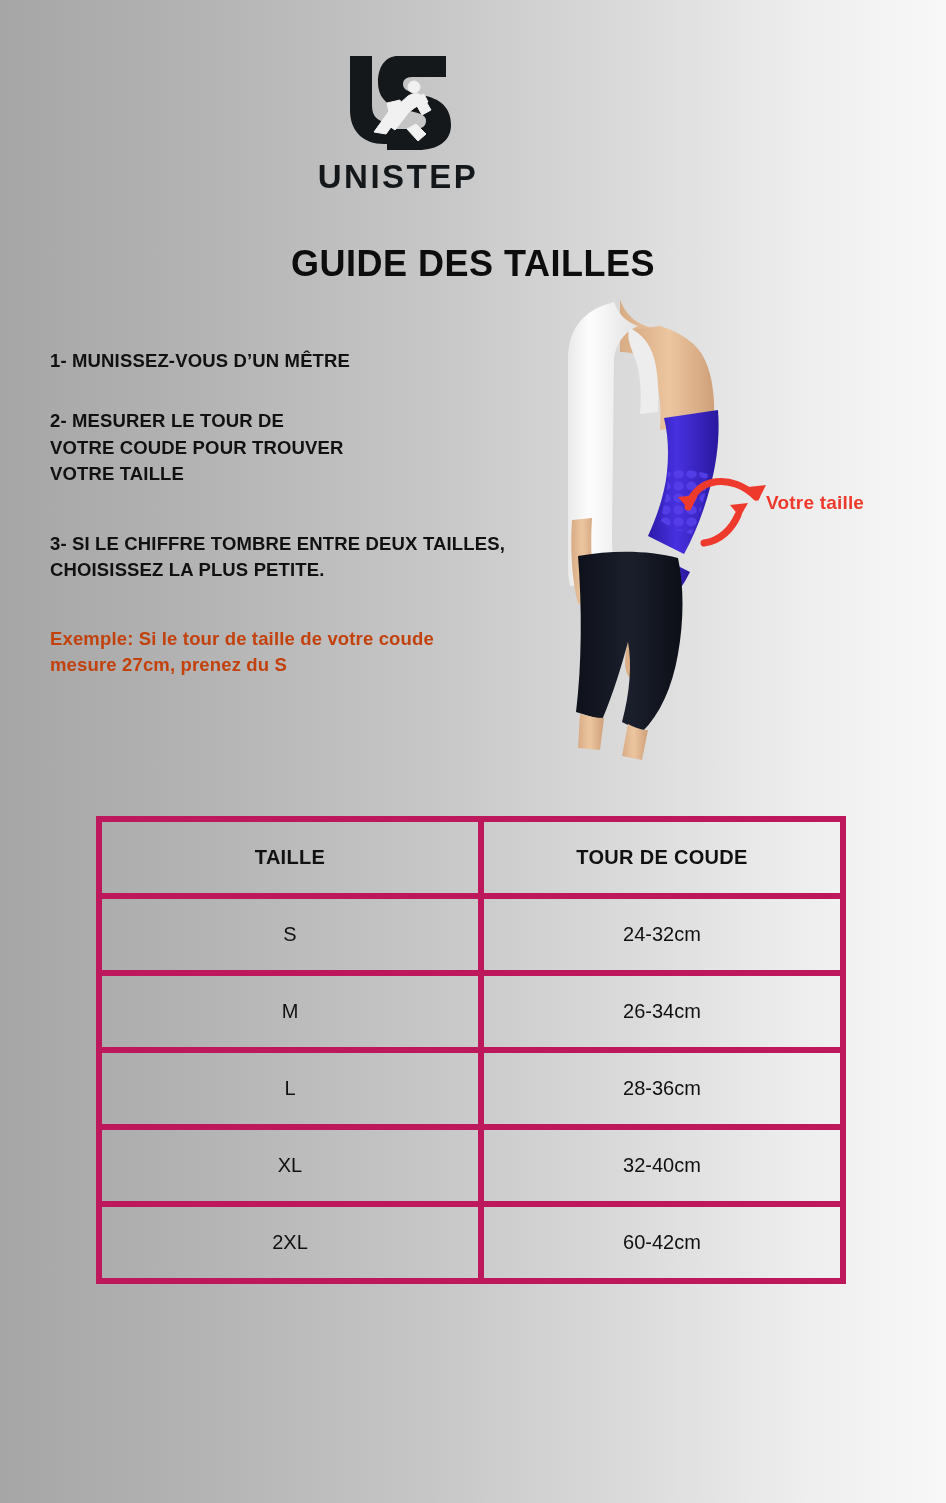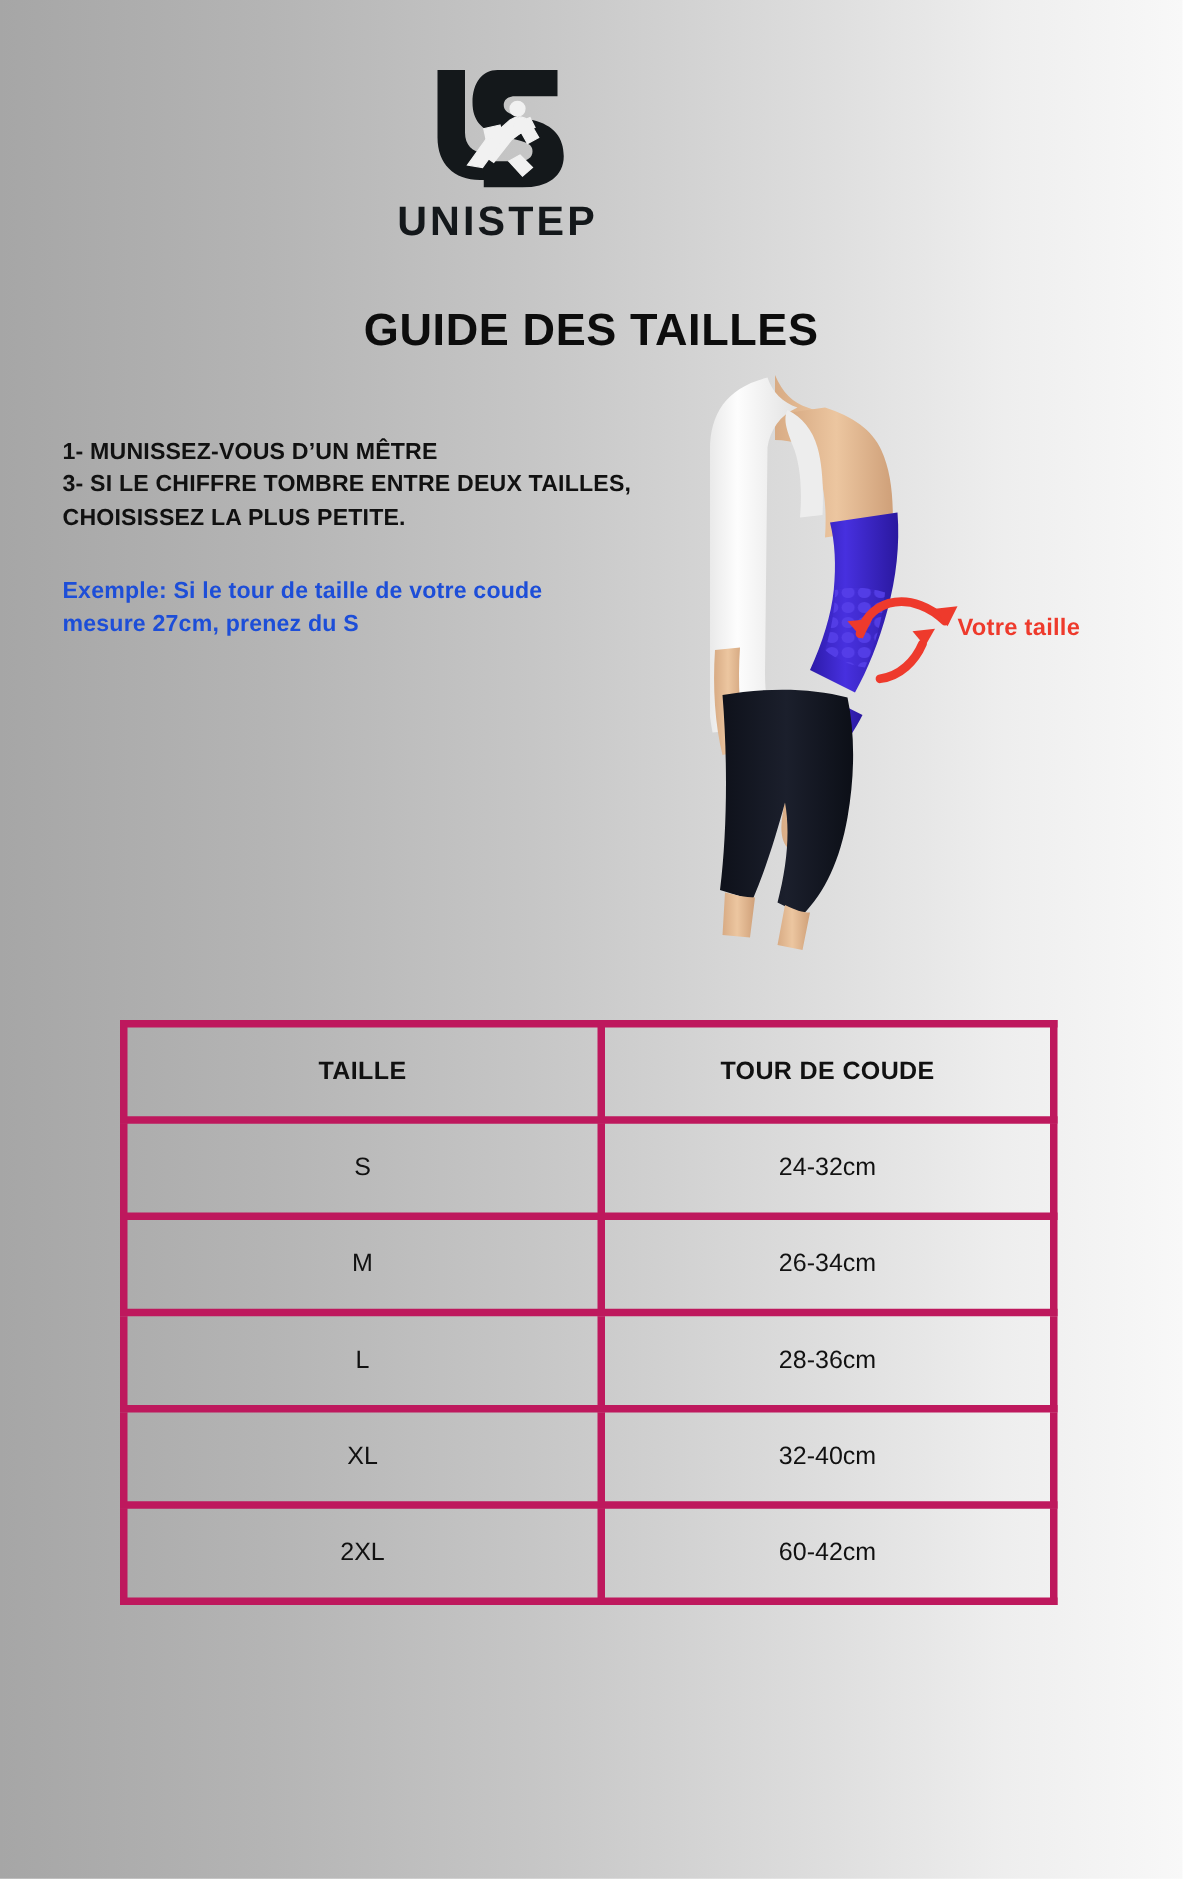--- a/index.html
+++ b/index.html
@@ -59,23 +59,23 @@
     width: 545px;
   }
   .step {
     font-size: 18.5px;
     font-weight: bold;
     color: #111111;
     line-height: 1.42;
     letter-spacing: 0.15px;
     white-space: pre-line;
   }
-  .step-1 { }
+  .step-1 { margin-bottom: 34px; }
   .step-2 { margin-bottom: 44px; }
-  .step-3 { margin-bottom: 32px; }
+  .step-3 { margin-bottom: 42px; }
   .example {
     font-size: 18.5px;
     font-weight: bold;
     line-height: 1.45;
     letter-spacing: 0.15px;
     white-space: pre-line;
   }
 
   
   .photo {
@@ -149,23 +149,26 @@
       <path d="M74 72 l10 10 l-8 7 l-11 -12 Z"></path>
     </g>
   </svg>
   <div class="logo-word">UNISTEP</div>
 </div>
 
 <div class="page-title">GUIDE DES TAILLES</div>
 
 <div class="instructions">
   <div class="step step-1">1- MUNISSEZ-VOUS D’UN MÊTRE</div>
+  <div class="step step-2">2- MESURER LE TOUR DE
+VOTRE COUDE POUR TROUVER
+VOTRE TAILLE</div>
   <div class="step step-3">3- SI LE CHIFFRE TOMBRE ENTRE DEUX TAILLES,
 CHOISISSEZ LA PLUS PETITE.</div>
-  <div class="example" style="color: #1d4ed8;">Exemple: Si le tour de taille de votre coude
+  <div class="example" style="color: #c2410c;">Exemple: Si le tour de taille de votre coude
 mesure 27cm, prenez du S</div>
 </div>
 
 <div class="photo">
   <svg width="230" height="466" viewBox="0 0 230 466">
     <defs>
       <linearGradient id="skinG" x1="0" y1="0" x2="1" y2="0">
         <stop offset="0%" stop-color="#d8ab84"></stop>
         <stop offset="45%" stop-color="#ecc6a0"></stop>
         <stop offset="100%" stop-color="#cfa079"></stop>

